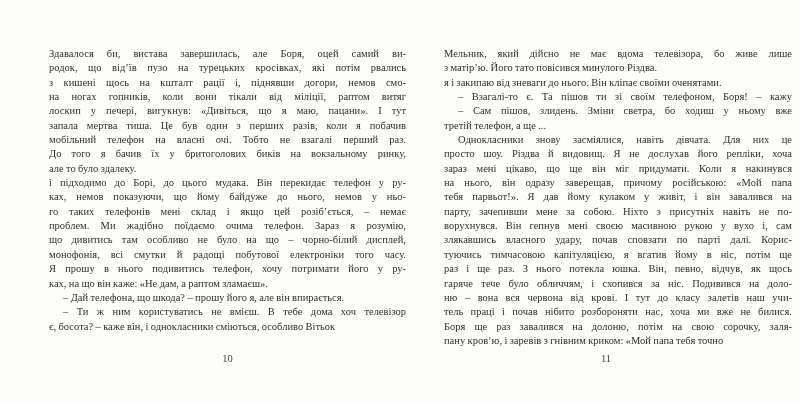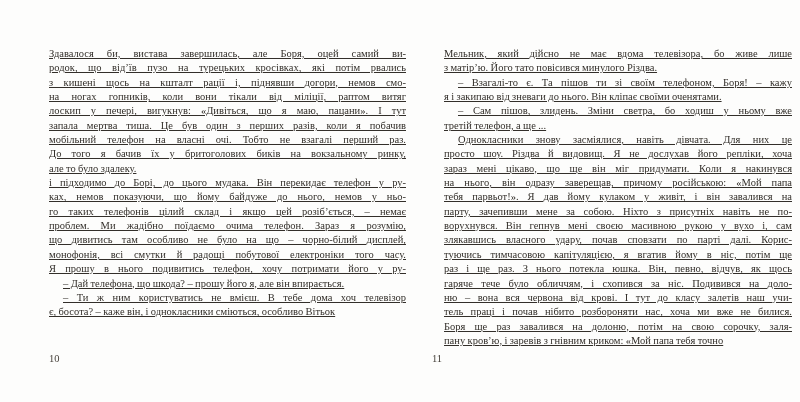--- a/index.html
+++ b/index.html
@@ -16,32 +16,32 @@
   .text-col.left  { left: 49px;  width: 357px; }
   .text-col.right { left: 432px; width: 348px; margin-left: 12px; }
   .line {
     font-size: 10.5px;
     line-height: 14.35px;
     max-height: 14.35px;
     overflow: hidden;
     word-spacing: -0.25px;
     text-align: justify;
     text-align-last: justify;
-    text-decoration: underline;
     -moz-text-align-last: justify;
   }
   .line.last {
     text-align-last: left;
     -moz-text-align-last: left;
   }
   .line.indent { text-indent: 14px; }
   .page-number {
     position: absolute; top: 353px;
     font-size: 10.5px;
     color: #47423c;
+    text-align: center;
   }
   .page-number.left  { left: 49px;  width: 357px; }
   .page-number.right { left: 432px; width: 348px; }
 </style>
 </head>
 <body>
 
 <div class="spread">
 
   <div class="text-col left">
@@ -49,35 +49,36 @@
       <div class="line">родок, що від’їв пузо на турецьких кросівках, які потім рвались</div>
       <div class="line">з кишені щось на кшталт рації і, піднявши догори, немов смо-</div>
       <div class="line">на ногах гопників, коли вони тікали від міліції, раптом витяг</div>
       <div class="line">лоскип у печері, вигукнув: «Дивіться, що я маю, пацани». І тут</div>
       <div class="line">запала мертва тиша. Це був один з перших разів, коли я побачив</div>
       <div class="line">мобільний телефон на власні очі. Тобто не взагалі перший раз.</div>
       <div class="line">До того я бачив їх у бритоголових биків на вокзальному ринку,</div>
       <div class="line last">але то було здалеку.</div>
       <div class="line">і підходимо до Борі, до цього мудака. Він перекидає телефон у ру-</div>
       <div class="line">ках, немов показуючи, що йому байдуже до нього, немов у ньо-</div>
-      <div class="line">го таких телефонів цілий склад і якщо цей розіб’ється, – немає</div>
+      <div class="line">го таких телефонів мені склад і якщо цей розіб’ється, – немає</div>
       <div class="line">проблем. Ми жадібно поїдаємо очима телефон. Зараз я розумію,</div>
       <div class="line">що дивитись там особливо не було на що – чорно-білий дисплей,</div>
       <div class="line">монофонія, всі смутки й радощі побутової електроніки того часу.</div>
       <div class="line">Я прошу в нього подивитись телефон, хочу потримати його у ру-</div>
+      <div class="line last">ках, на що він каже: «Не дам, а раптом зламаєш».</div>
       <div class="line last indent">– Дай телефона, що шкода? – прошу його я, але він впирається.</div>
       <div class="line indent">– Ти ж ним користуватись не вмієш. В тебе дома хоч телевізор</div>
       <div class="line last">є, босота? – каже він, і однокласники сміються, особливо Вітьок</div>
     </div>
 
   <div class="text-col right">
       <div class="line">Мельник, який дійсно не має вдома телевізора, бо живе лише</div>
       <div class="line last">з матір’ю. Його тато повісився минулого Різдва.</div>
+      <div class="line last">я і закипаю від зневаги до нього. Він кліпає своїми оченятами.</div>
       <div class="line indent">– Взагалі-то є. Та пішов ти зі своїм телефоном, Боря! – кажу</div>
-      <div class="line last">я і закипаю від зневаги до нього. Він кліпає своїми оченятами.</div>
       <div class="line indent">– Сам пішов, злидень. Зміни светра, бо ходиш у ньому вже</div>
       <div class="line last">третій телефон, а ще ...</div>
       <div class="line indent">Однокласники знову засміялися, навіть дівчата. Для них це</div>
       <div class="line">просто шоу. Різдва й видовищ. Я не дослухав його репліки, хоча</div>
       <div class="line">зараз мені цікаво, що ще він міг придумати. Коли я накинувся</div>
       <div class="line">на нього, він одразу заверещав, причому російською: «Мой папа</div>
       <div class="line">тебя парвьот!». Я дав йому кулаком у живіт, і він завалився на</div>
       <div class="line">парту, зачепивши мене за собою. Ніхто з присутніх навіть не по-</div>
       <div class="line">ворухнувся. Він гепнув мені своєю масивною рукою у вухо і, сам</div>
       <div class="line">злякавшись власного удару, почав сповзати по парті далі. Корис-</div>

